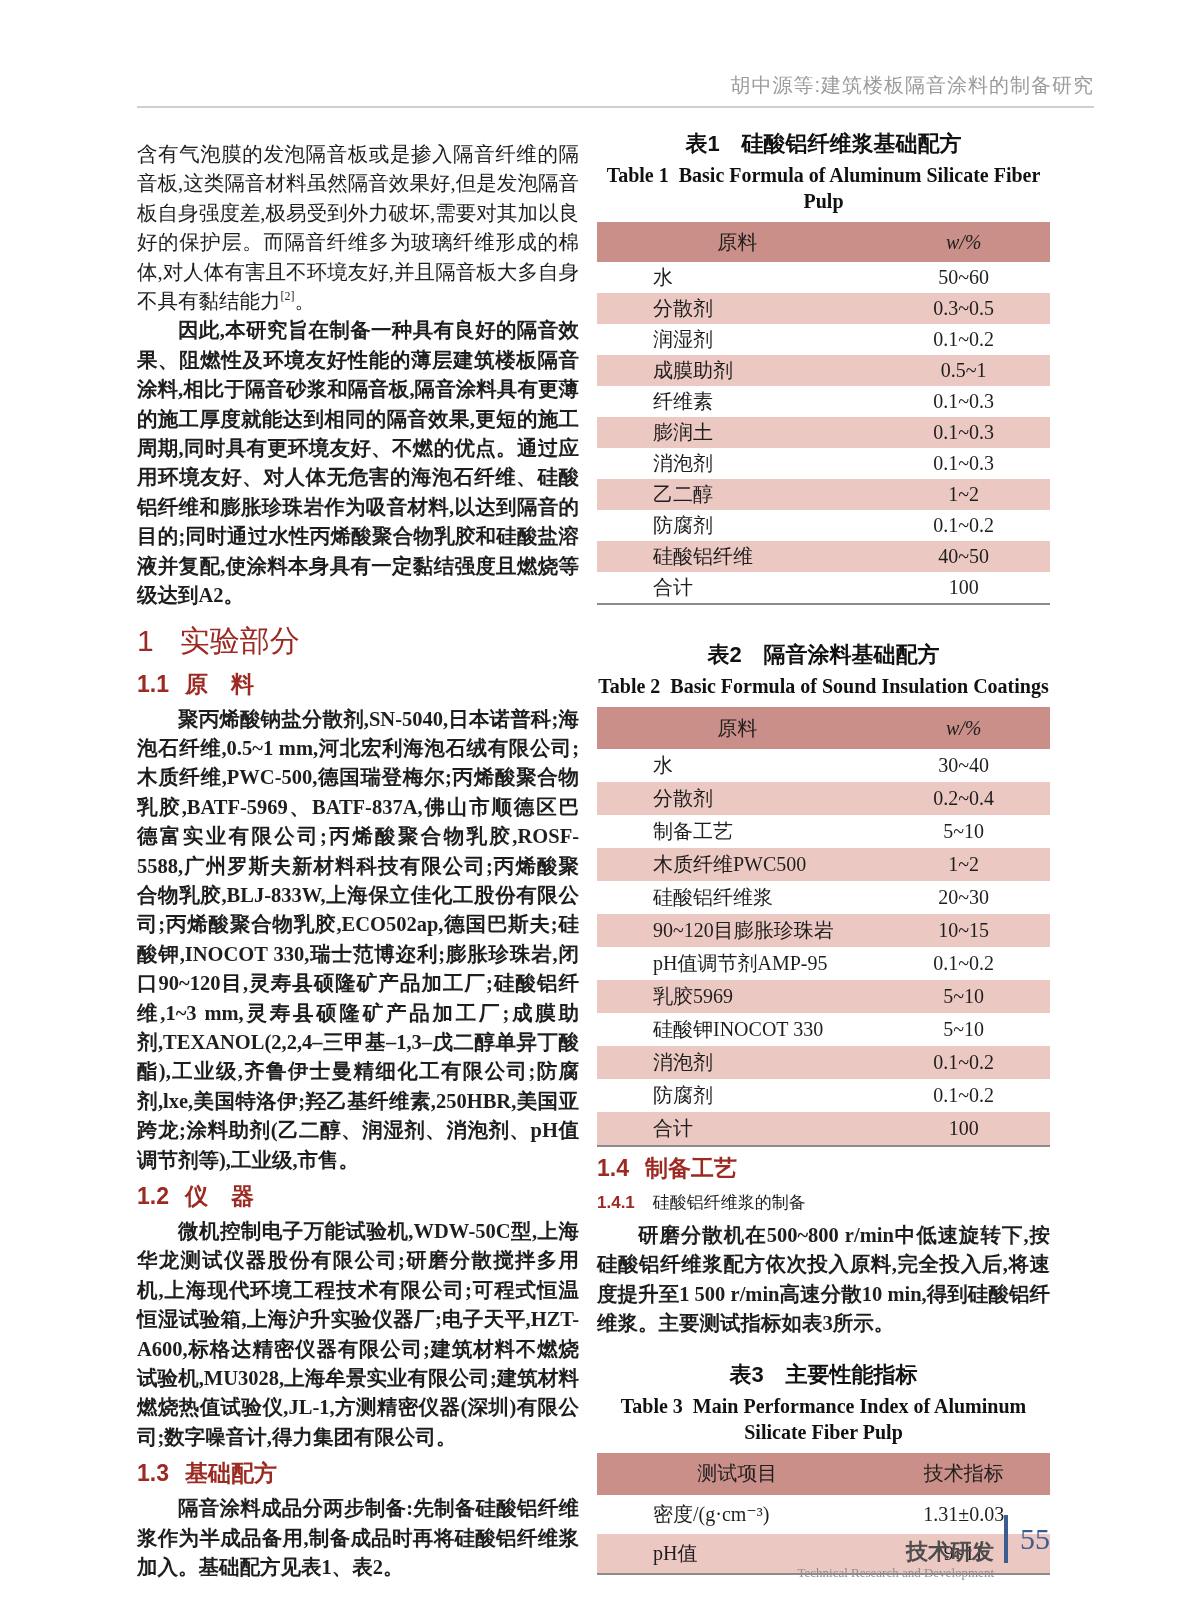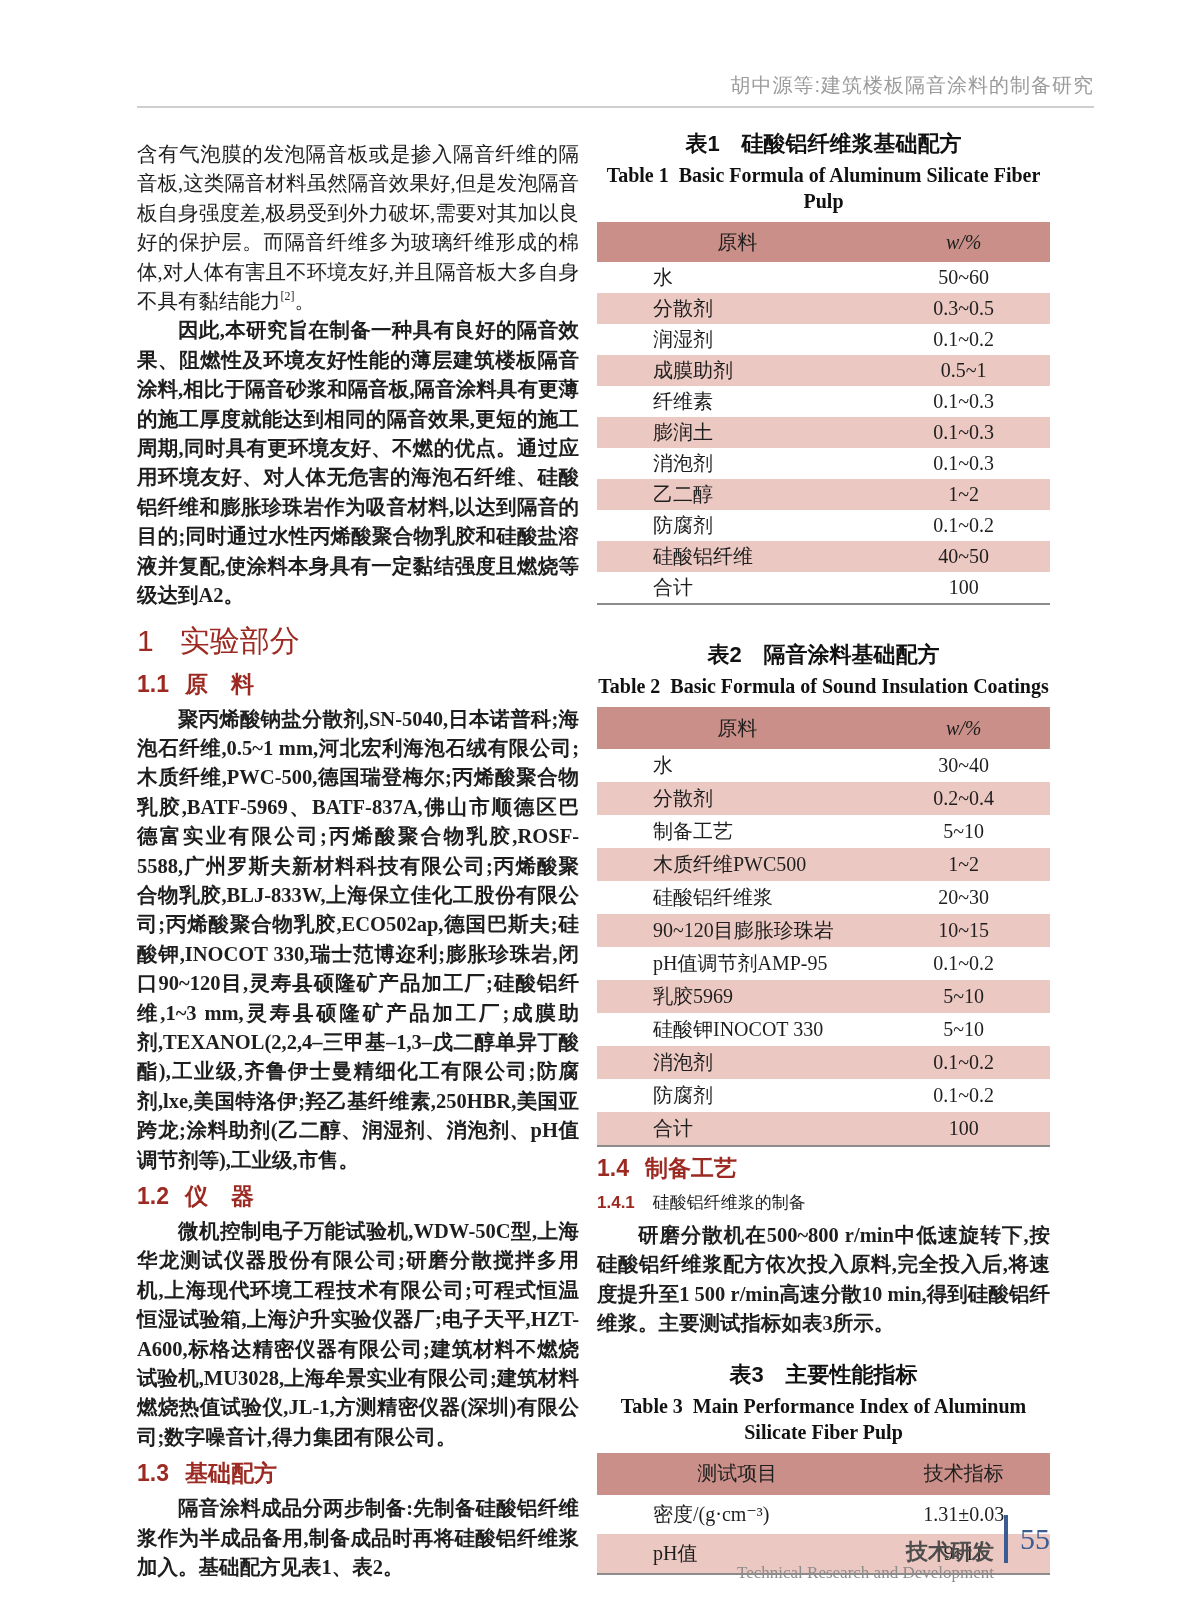--- a/index.html
+++ b/index.html
@@ -85,21 +85,21 @@
   
   .footer{
     position:absolute;top:1496px;right:137px;
     display:flex;align-items:center;
   }
   .footer-text{text-align:right;}
   .f-cn{
     font-family:"Liberation Sans","DejaVu Sans",sans-serif;
     font-size:22px;line-height:24px;font-weight:bold;color:#4d4d4d;margin-top:44px;
   }
-  .f-en{font-size:17px;line-height:18px;color:#8c8c8c;}
+  .f-en{font-size:13px;line-height:18px;color:#8c8c8c;}
   .f-bar{width:4px;height:48px;background:#3c5c92;margin:0 12px 0 10px;}
   .f-num{font-size:30px;color:#3c5c92;}
 </style>
 </head>
 <body>
 
 <div class="page">
 
   <div class="running-head">胡中源等:建筑楼板隔音涂料的制备研究</div>
   <div class="head-rule"></div>

